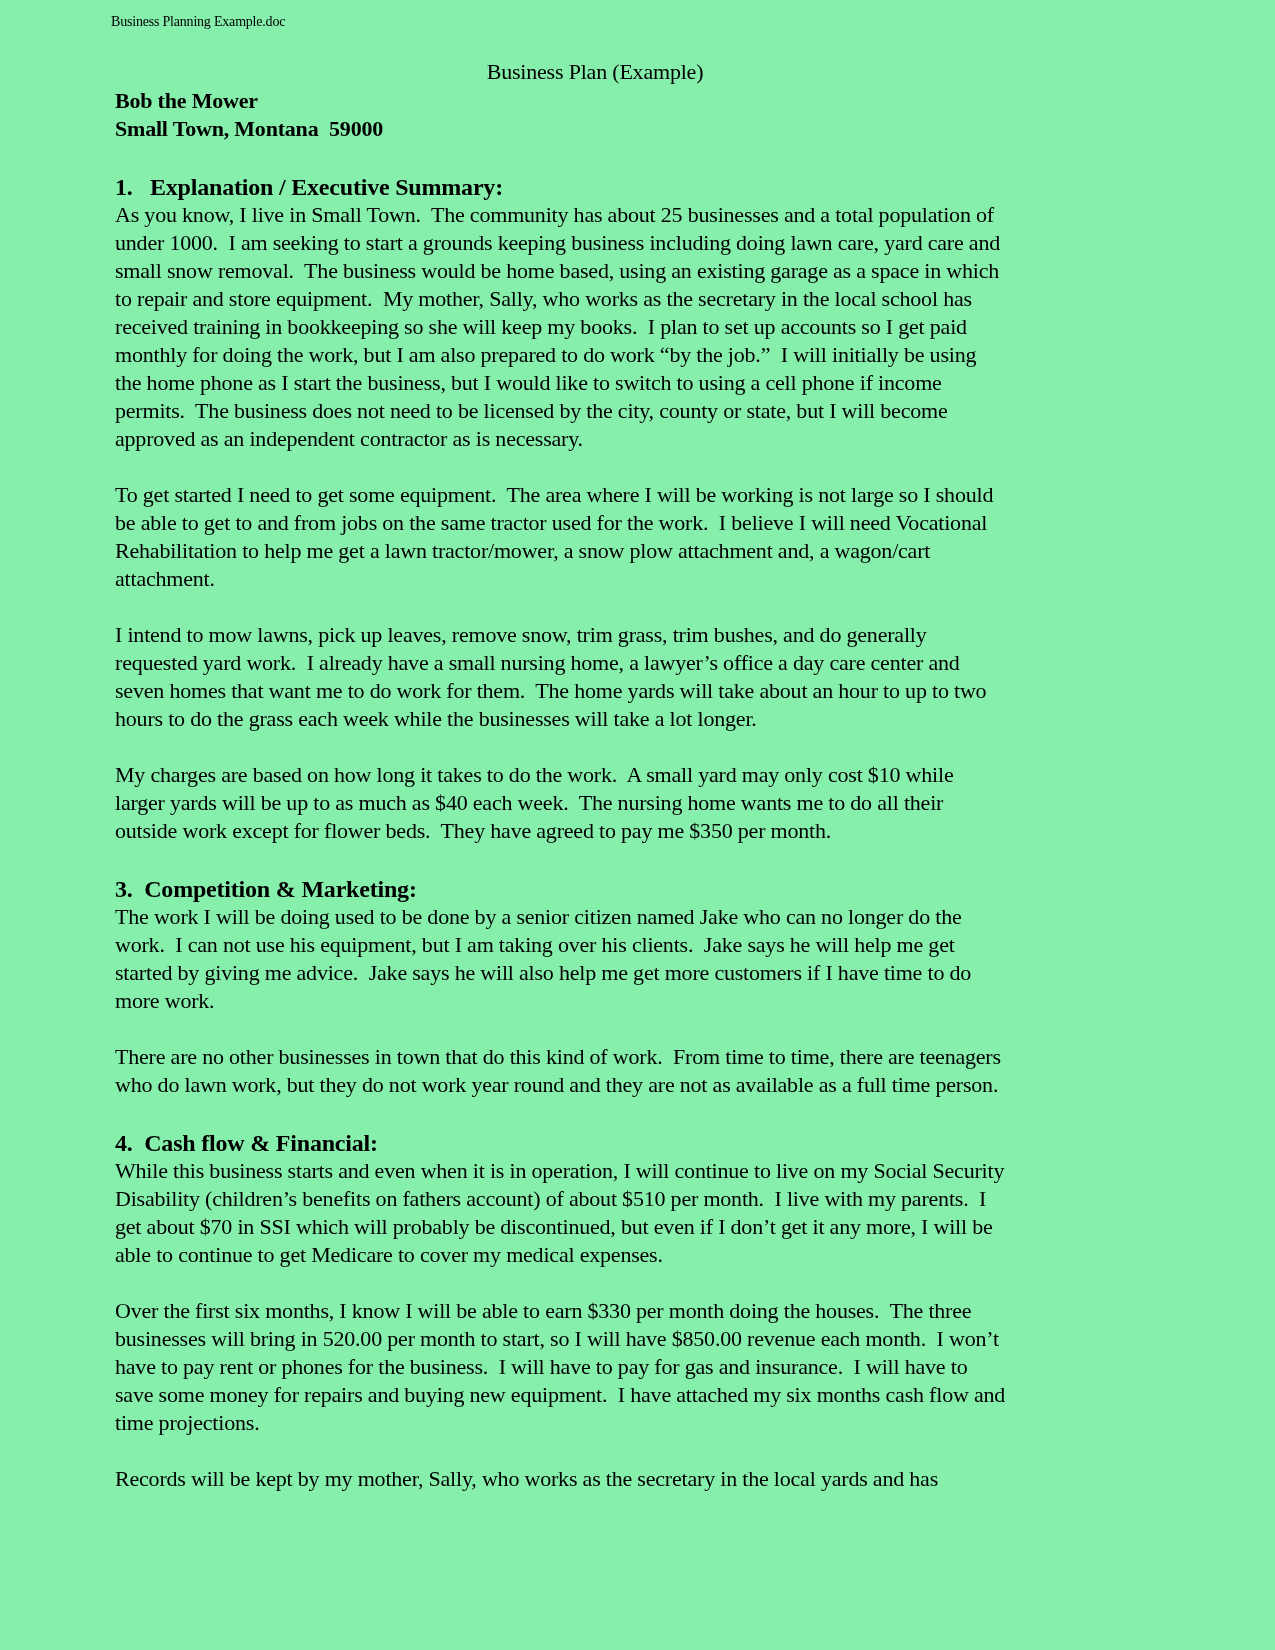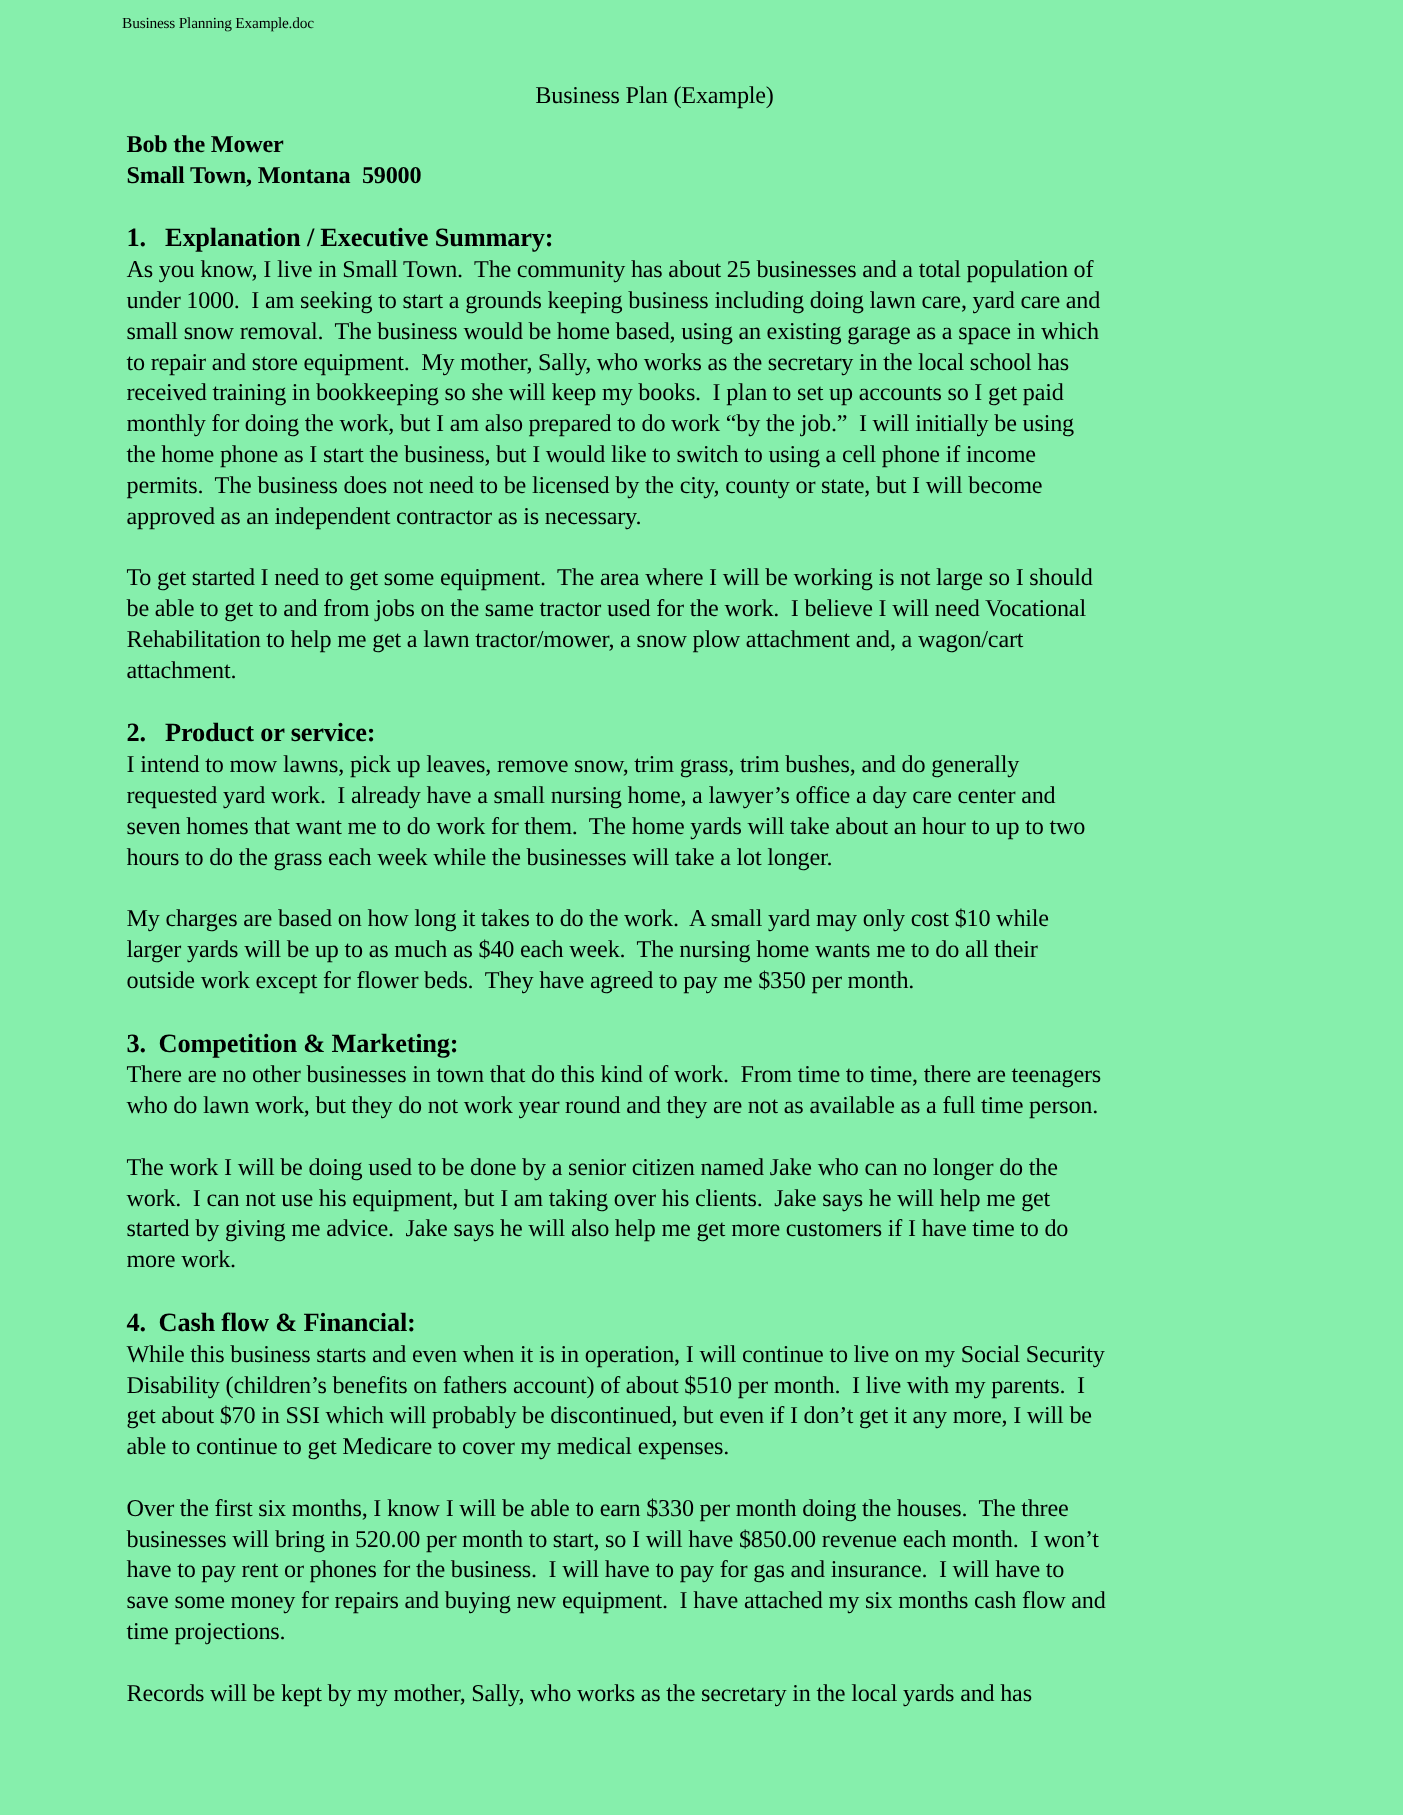--- a/index.html
+++ b/index.html
@@ -29,21 +29,21 @@
     top: 57px;
     left: 115px;
     width: 1100px;
     font-size: 22px;
     line-height: 28px;
     letter-spacing: -0.2px;
   }
   .title {
     text-align: center;
     padding-right: 140px;
-    margin: 16px;
+    margin: 1px;
   }
   .addr-line {
     margin: 0;
     white-space: pre-wrap;
     font-weight: bold;
   }
   .heading {
     font-weight: bold;
     margin: 30px 0 0 0;
     white-space: pre-wrap;
@@ -80,36 +80,35 @@
 received training in bookkeeping so she will keep my books.  I plan to set up accounts so I get paid
 monthly for doing the work, but I am also prepared to do work “by the job.”  I will initially be using
 the home phone as I start the business, but I would like to switch to using a cell phone if income
 permits.  The business does not need to be licensed by the city, county or state, but I will become
 approved as an independent contractor as is necessary.</p>
     <p class="para">To get started I need to get some equipment.  The area where I will be working is not large so I should
 be able to get to and from jobs on the same tractor used for the work.  I believe I will need Vocational
 Rehabilitation to help me get a lawn tractor/mower, a snow plow attachment and, a wagon/cart
 attachment.</p>
 
-    <div class="heading">2.   Product or service:</div>
     <p class="para">I intend to mow lawns, pick up leaves, remove snow, trim grass, trim bushes, and do generally
 requested yard work.  I already have a small nursing home, a lawyer’s office a day care center and
 seven homes that want me to do work for them.  The home yards will take about an hour to up to two
 hours to do the grass each week while the businesses will take a lot longer.</p>
     <p class="para">My charges are based on how long it takes to do the work.  A small yard may only cost $10 while
 larger yards will be up to as much as $40 each week.  The nursing home wants me to do all their
 outside work except for flower beds.  They have agreed to pay me $350 per month.</p>
 
     <div class="heading">3.  Competition &amp; Marketing:</div>
-    <p class="para">There are no other businesses in town that do this kind of work.  From time to time, there are teenagers
-who do lawn work, but they do not work year round and they are not as available as a full time person.</p>
     <p class="para">The work I will be doing used to be done by a senior citizen named Jake who can no longer do the
 work.  I can not use his equipment, but I am taking over his clients.  Jake says he will help me get
 started by giving me advice.  Jake says he will also help me get more customers if I have time to do
 more work.</p>
+    <p class="para">There are no other businesses in town that do this kind of work.  From time to time, there are teenagers
+who do lawn work, but they do not work year round and they are not as available as a full time person.</p>
 
     <div class="heading">4.  Cash flow &amp; Financial:</div>
     <p class="para">While this business starts and even when it is in operation, I will continue to live on my Social Security
 Disability (children’s benefits on fathers account) of about $510 per month.  I live with my parents.  I
 get about $70 in SSI which will probably be discontinued, but even if I don’t get it any more, I will be
 able to continue to get Medicare to cover my medical expenses.</p>
     <p class="para">Over the first six months, I know I will be able to earn $330 per month doing the houses.  The three
 businesses will bring in 520.00 per month to start, so I will have $850.00 revenue each month.  I won’t
 have to pay rent or phones for the business.  I will have to pay for gas and insurance.  I will have to
 save some money for repairs and buying new equipment.  I have attached my six months cash flow and

